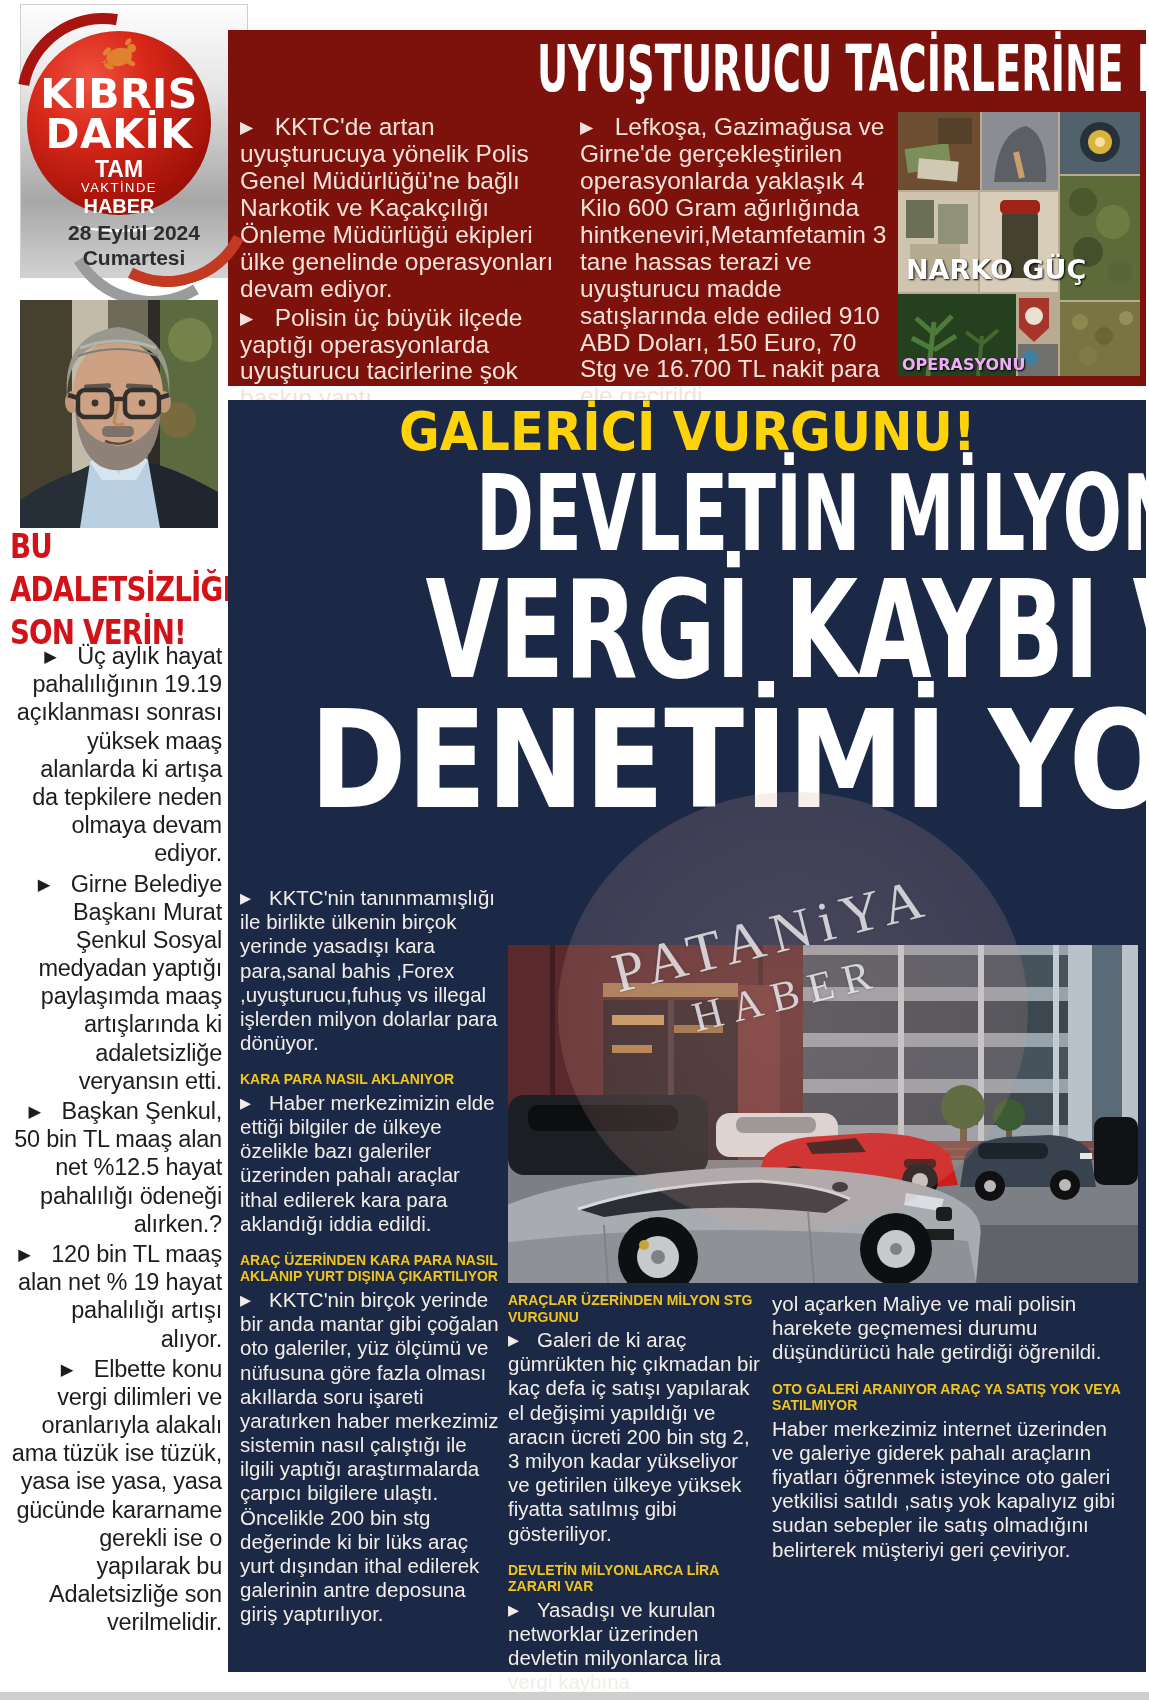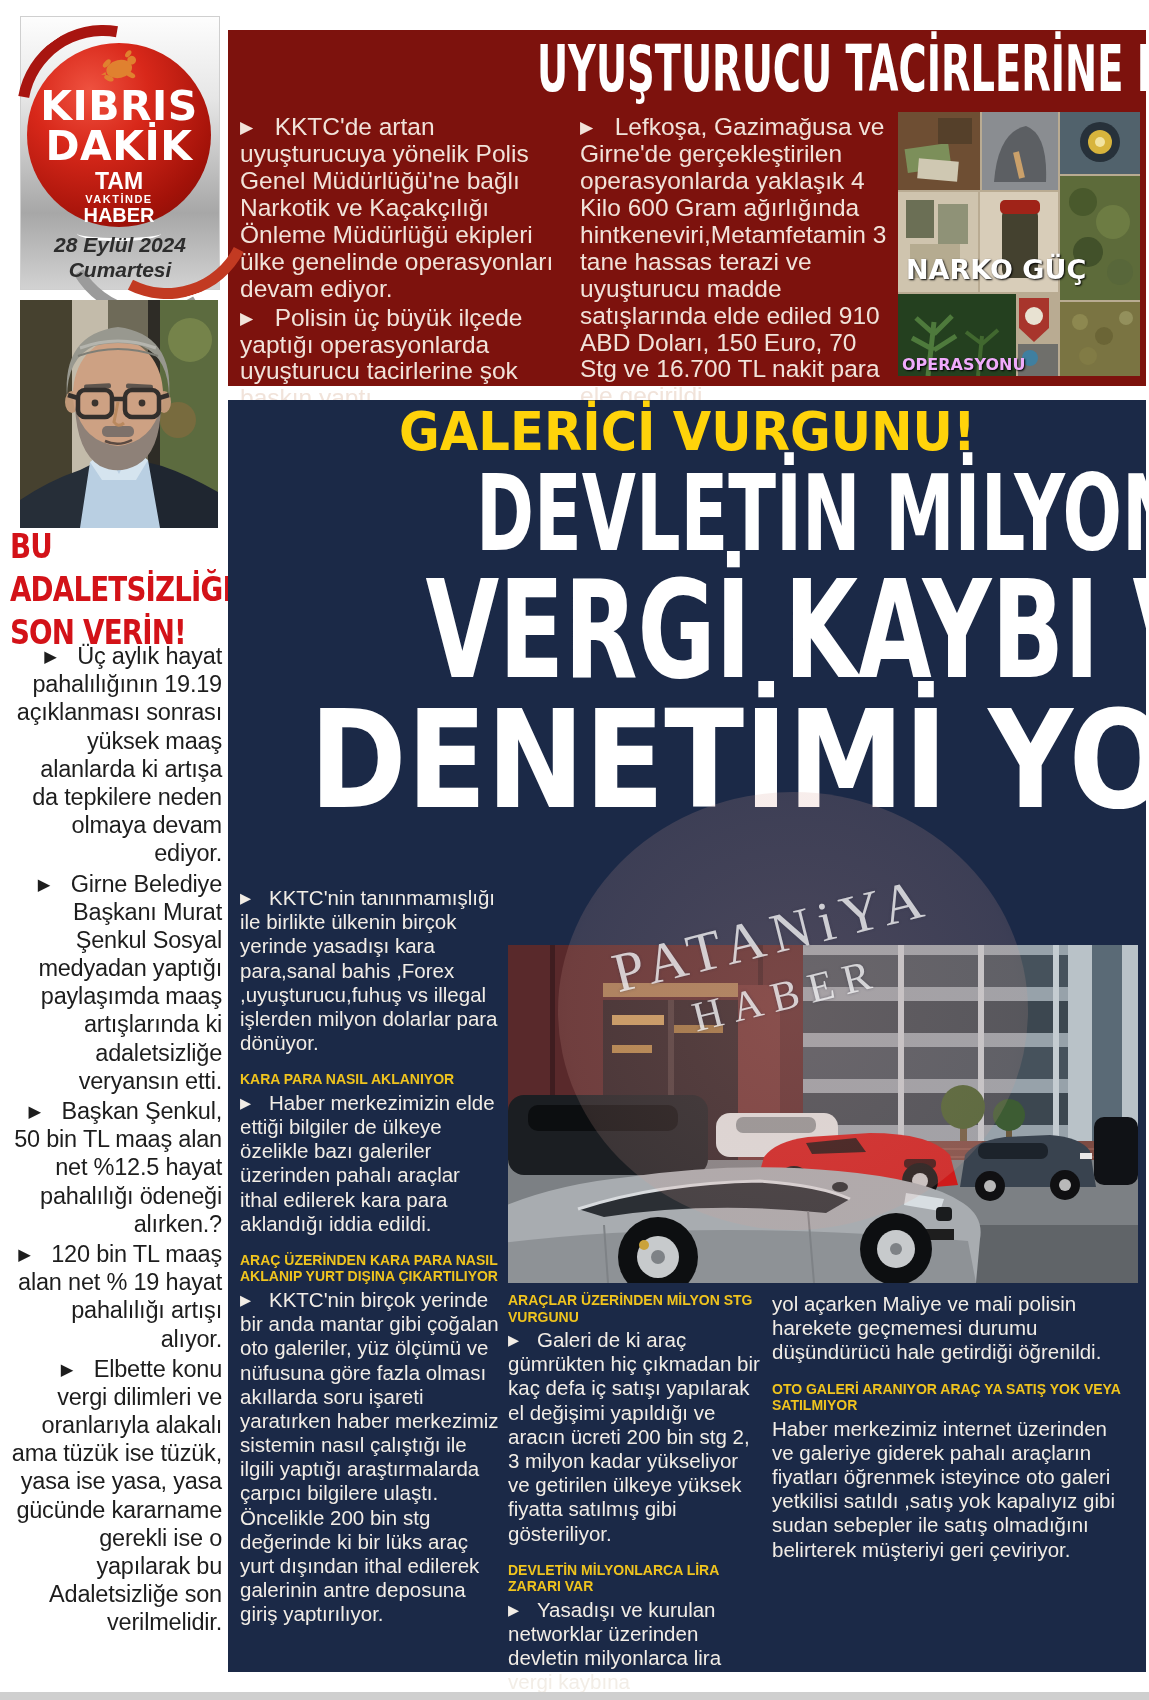--- a/index.html
+++ b/index.html
@@ -1,38 +1,38 @@
 <!DOCTYPE html>
 <html><head>
 <meta charset="utf-8">
 <style>
   html,body{margin:0;padding:0;background:#e8e8e8;}
   .page{position:relative;width:1149px;height:1700px;background:#ffffff;overflow:hidden;
         font-family:"Liberation Sans",sans-serif;margin:0 auto;}
 
   
-  .masthead{position:absolute;left:20px;top:16px;width:198px;height:272px;
+  .masthead{position:absolute;left:20px;top:4px;width:198px;height:272px;
     background:linear-gradient(180deg,#fdfdfd 0%,#e6e6e6 30%,#a7a7a7 72%,#d2d2d2 100%);
-    border:1px solid #cfcfcf;}
+    border:1px solid #cfcfcf;padding-left:28px;}
   .sphere{position:absolute;left:6px;top:26px;width:184px;height:184px;border-radius:50%;
     background:radial-gradient(circle at 34% 26%,#ef5240 0%,#d8281a 32%,#a31209 72%,#7a0c05 100%);
     text-align:center;z-index:2;}
   .arc{position:absolute;border-radius:50%;border:11px solid transparent;}
   .arc.a1{left:-4px;top:8px;width:150px;height:150px;border-top-color:#a81510;transform:rotate(-35deg);z-index:1;}
   .arc.a2{left:60px;top:110px;width:150px;height:150px;border-bottom-color:#c23a22;transform:rotate(-18deg);z-index:1;}
   .arc.a3{left:40px;top:120px;width:160px;height:160px;border-bottom-color:#9b9b9b;transform:rotate(14deg);z-index:0;}
   .turtle{margin-top:7px;height:36px;}
   .logo-line{color:#fff;font-family:"DejaVu Sans",sans-serif;font-weight:bold;
     font-size:41px;line-height:0.98;letter-spacing:0.5px;}
   .tag1{color:#fff;font-weight:bold;font-size:23px;line-height:1;margin-top:4px;}
-  .tag2{color:#fff;font-weight:bold;font-size:11px;letter-spacing:1.5px;line-height:1.1;}
+  .tag2{color:#fff;font-weight:normal;font-size:13px;letter-spacing:1.5px;line-height:1.1;}
   .tag3{color:#fff;font-weight:bold;font-size:20px;line-height:1;}
   .tagcurve{width:84px;height:12px;margin:1px auto 0;border-bottom:3px solid #fff;border-radius:50%;}
   .mast-date{position:absolute;left:0;bottom:6px;width:100%;text-align:center;
-    color:#2d2d2d;font-weight:bold;font-style:italic;font-size:21px;line-height:1.18;z-index:3;}
+    color:#2d2d2d;font-weight:bold;font-size:21px;line-height:1.18;z-index:3;}
 
   
   .portrait{position:absolute;left:20px;top:300px;width:198px;height:228px;overflow:hidden;}
 
   
   .left-headline{position:absolute;left:10px;top:526px;width:260px;
     color:#d31218;font-family:"DejaVu Sans",sans-serif;font-weight:bold;font-size:33px;
     line-height:1.3;letter-spacing:-1px;transform:scaleX(0.84);transform-origin:0 0;}
   .left-body{position:absolute;left:10px;top:642px;width:212px;
     color:#1d1d1d;font-size:23.5px;line-height:1.2;letter-spacing:-0.2px;text-align:right;}

